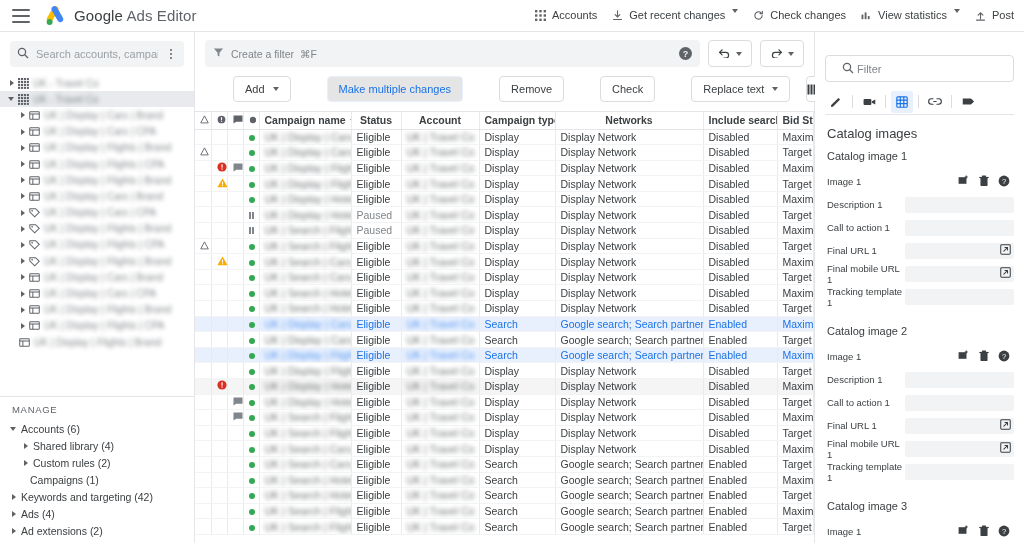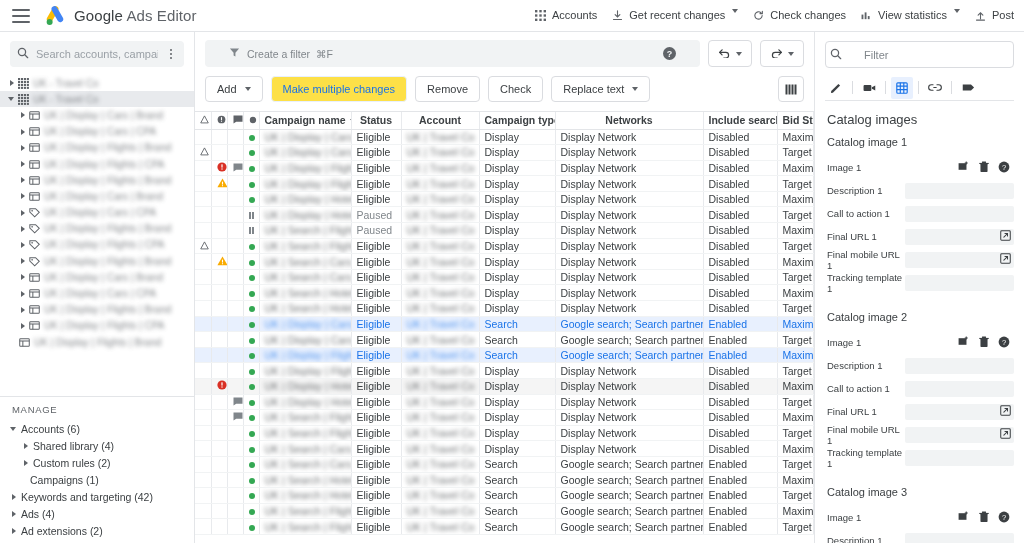--- a/index.html
+++ b/index.html
@@ -69,33 +69,33 @@
   .mrow { display: flex; align-items: center; height: 17px; gap: 5px;
     font-size: 10.5px; color: #3c4043; cursor: pointer; padding-left: 10px; }
   .mrow.ind { padding-left: 22px; }
   .mrow.ind2 { padding-left: 16px; }
 
   
   .center { flex: 1; min-width: 0; display: flex; flex-direction: column;
     border-right: 1px solid #e3e5e8; }
   .filterrow { display: flex; align-items: center; gap: 8px; padding: 8px 10px 0 10px; }
   .filterfield { flex: 1; height: 27px; background: #f1f3f4; border-radius: 4px;
-    display: flex; align-items: center; padding: 0 24px; gap: 7px; }
+    display: flex; align-items: center; padding: 0 8px; gap: 7px; }
   .filterfield .ftext { flex: 1; color: #80868b; font-size: 10.5px; }
   .qmark { width: 13px; height: 13px; border-radius: 50%; background: #5f6368;
     color: #f1f3f4; font-size: 9px; display: flex; align-items: center;
     justify-content: center; font-weight: bold; cursor: pointer; }
   .ubtn { width: 44px; height: 27px; border: 1px solid #dadce0; border-radius: 4px;
     background: #fff; display: flex; align-items: center; justify-content: center;
     gap: 3px; cursor: pointer; }
   .actionrow { display: flex; align-items: center; gap: 8px; padding: 9px 10px 9px 10px; }
   .abtn { height: 26px; border: 1px solid #dadce0; border-radius: 4px; background: #fff;
     font-family: inherit; font-size: 11px; color: #3c4043; padding: 0 11px;
-    display: flex; align-items: center; gap: 6px; cursor: pointer; white-space: nowrap; }
-  .abtn.primary { background: #fde047; color: #1a73e8; border-color: #e8f0fe; }
+    display: flex; align-items: center; gap: 6px; cursor: pointer; white-space: nowrap; margin-left: 28px; }
+  .abtn.primary { background: #e5e5e5; color: #1a73e8; border-color: #e8f0fe; }
   .growsp { flex: 1; }
   .colbtn { width: 26px; height: 26px; border: 1px solid #dadce0; border-radius: 4px;
     background: #fff; display: flex; align-items: center; justify-content: center; cursor: pointer; }
 
   
   .tablewrap { flex: 1; min-height: 0; overflow: hidden; border-top: 1px solid #e3e5e8; }
   table.grid { border-collapse: collapse; width: 100%; table-layout: fixed; }
   table.grid th {
     height: 17px; font-weight: 700; font-size: 10.5px; color: #3c4043;
     text-align: center; background: #fff; border-bottom: 1px solid #e3e5e8;
@@ -115,22 +115,22 @@
     display: inline-block; }
   .pause { display: inline-flex; gap: 1.5px; }
   .pause i { width: 2px; height: 7px; background: #80868b; display: block; }
   .sortcaret { display: inline-block; width: 0; height: 0; margin-left: 4px;
     border-left: 3px solid transparent; border-right: 3px solid transparent;
     border-top: 4px solid #5f6368; vertical-align: middle; }
 
   
   .rightp { width: 209px; min-width: 209px; display: flex; flex-direction: column;
     background: #fff; overflow: hidden; }
-  .rfilter { margin: 9px 10px 0 10px; height: 27px; border: 1px solid #dadce0;
-    border-radius: 4px; display: flex; align-items: center; padding: 0 4px; gap: 22px; }
+  .rfilter { margin: 23px 10px 0 10px; height: 27px; border: 1px solid #dadce0;
+    border-radius: 4px; display: flex; align-items: center; padding: 0 16px; gap: 3px; }
   .rfilter input { border: 0; outline: 0; background: transparent; font-family: inherit;
     font-size: 11px; flex: 1; min-width: 0; }
   .rfilter input::placeholder { color: #80868b; }
   .rtabs { display: flex; align-items: center; height: 26px; margin: 7px 10px 0 10px;
     gap: 0px; border-bottom: 1px solid #e3e5e8; }
   .rtab { width: 22px; height: 22px; display: flex; align-items: center;
     justify-content: center; cursor: pointer; color: #3c4043; }
   .rtab.active { background: #e8f0fe; color: #1a73e8; border-radius: 2px; }
   .rsep { width: 1px; height: 13px; background: #dadce0; margin: 0 5px; }
   .rbody { flex: 1; overflow: hidden; padding: 0 10px; }

